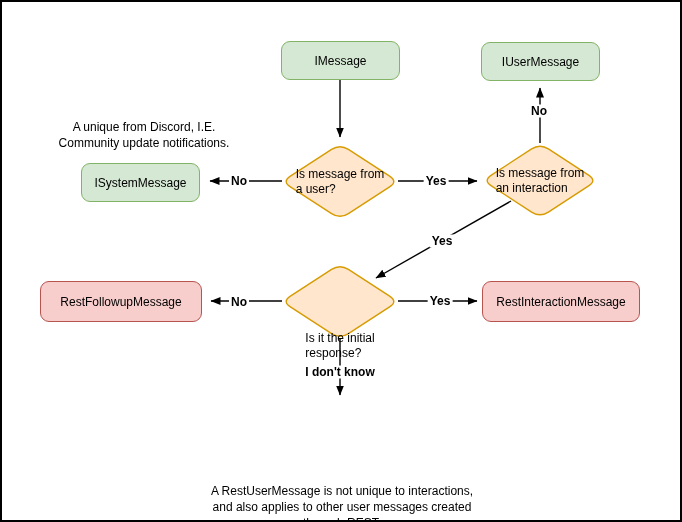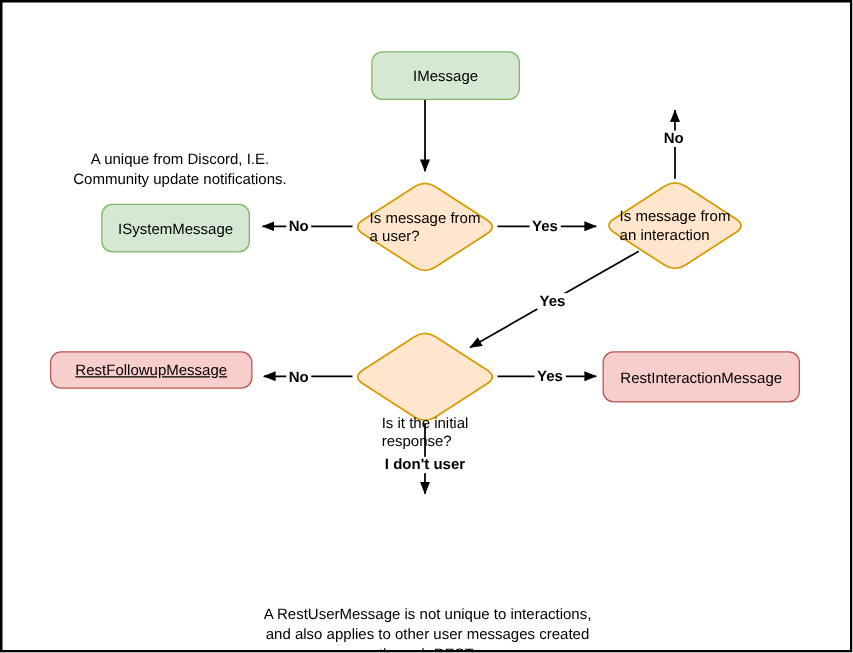--- a/index.html
+++ b/index.html
@@ -82,26 +82,27 @@
       <path d="M 338 337 L 338 393" marker-end="url(#arrow)"></path>
     </g>
 
     <g fill="#ffe6cc" stroke="#d79b00" stroke-width="1.4">
       <path d="M 329.6023567010584 147.42951075362606 Q 338 142 346.3976432989416 147.42951075362606 L 387.6023567010584 174.07048924637394 Q 396 179.5 387.6023567010584 184.92951075362606 L 346.3976432989416 211.57048924637394 Q 338 217 329.6023567010584 211.57048924637394 L 288.3976432989416 184.92951075362606 Q 280 179.5 288.3976432989416 174.07048924637394 Z"></path>
       <path d="M 529.6122033827819 146.94471008486084 Q 538 141.5 546.3877966172181 146.94471008486084 L 586.6122033827819 173.05528991513916 Q 595 178.5 586.6122033827819 183.94471008486084 L 546.3877966172181 210.05528991513916 Q 538 215.5 529.6122033827819 210.05528991513916 L 489.38779661721804 183.94471008486084 Q 481 178.5 489.38779661721804 173.05528991513916 Z"></path>
       <path d="M 329.6023567010584 267.42951075362606 Q 338 262 346.3976432989416 267.42951075362606 L 387.6023567010584 294.07048924637394 Q 396 299.5 387.6023567010584 304.92951075362606 L 346.3976432989416 331.57048924637394 Q 338 337 329.6023567010584 331.57048924637394 L 288.3976432989416 304.92951075362606 Q 280 299.5 288.3976432989416 294.07048924637394 Z"></path>
     </g>
   </svg>
 
-  <div class="node green" style="left:279px; top:39px;  width:119px; height:39px;margin-left:16px;">IMessage</div>
+  <div class="node green" style="left:279px; top:39px;  width:119px; height:39px;">IMessage</div>
 
+  <div class="node green" style="left:479px; top:40px;  width:119px; height:39px;">IUserMessage</div>
 
   <div class="node green" style="left:79px;  top:161px; width:119px; height:39px;">ISystemMessage</div>
 
-  <div class="node red" style="left:38px;  top:279px; width:162px; height:30px;text-decoration:underline;">RestFollowupMessage</div>
+  <div class="node red" style="left:38px;  top:279px; width:162px; height:41px;">RestFollowupMessage</div>
 
   <div class="node red" style="left:480px; top:279px; width:158px; height:41px;">RestInteractionMessage</div>
 
 
   <div class="diamond-label" style="left:280px; top:162px; width:116px; height:36px;">Is message from
 a user?</div>
 
   <div class="diamond-label" style="left:480px; top:161px; width:116px; height:36px;">Is message from
 an interaction</div>
 
@@ -113,21 +114,21 @@
   <span class="edge-label" style="left:434px; top:179px;">Yes</span>
 
   <span class="edge-label" style="left:537px; top:109px;">No</span>
 
   <span class="edge-label" style="left:440px; top:239px;">Yes</span>
 
   <span class="edge-label" style="left:237px; top:300px;">No</span>
 
   <span class="edge-label" style="left:438px; top:299px;">Yes</span>
 
-  <span class="edge-label" style="left:338px; top:370px;">I don't user</span>
+  <span class="edge-label" style="left:338px; top:370px;">I don't know</span>
 
   <div class="note" style="left:36px; top:117px; width:212px;">A unique from Discord, I.E.
 Community update notifications.</div>
 
   <div class="note" style="left:175px; top:457px; width:330px;margin-top:24px;">A RestUserMessage is not unique to interactions,
 and also applies to other user messages created
 through REST.</div>
 
 </div>
 

